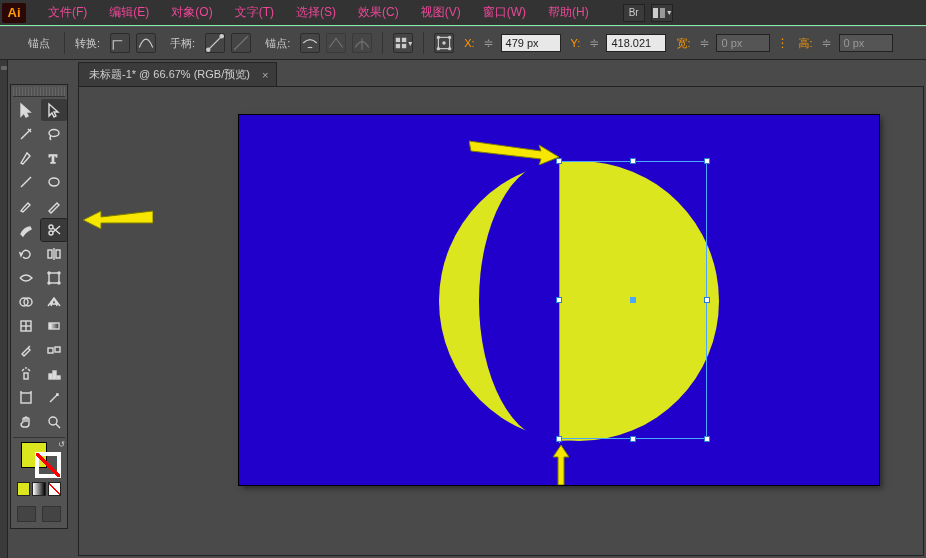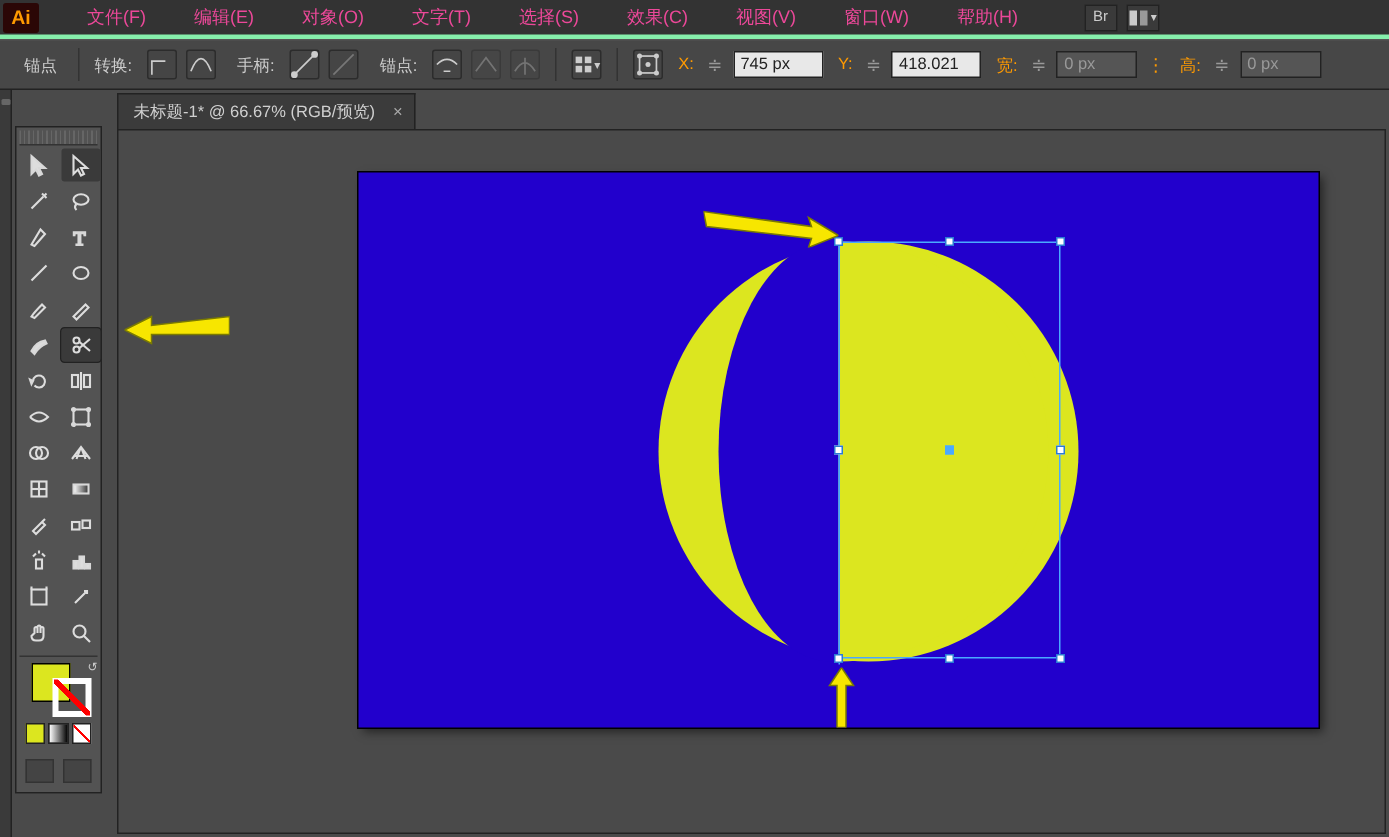--- a/index.html
+++ b/index.html
@@ -14,22 +14,22 @@
     position: relative;
   }
 
   
   .topbar {
     height: 26px;
     background: #333;
     display: flex;
     align-items: center;
     padding-left: 2px;
-    gap: 16px;
-    border-bottom: 3px solid #86efac;
+    gap: 6px;
+    border-bottom: 1px solid #86efac;
   }
   .ai-logo {
     width: 24px; height: 20px;
     background: #2b0706;
     color: #ff9a00;
     font-weight: bold;
     display: flex;
     align-items: center;
     justify-content: center;
     font-size: 13px;
@@ -52,21 +52,21 @@
   }
 
   
   .optbar {
     height: 34px;
     background: #474747;
     border-top: 1px solid #555;
     border-bottom: 1px solid #222;
     display: flex;
     align-items: center;
-    padding: 0 16px;
+    padding: 0 28px;
     gap: 6px;
     font-size: 11px;
   }
   .opt-label { color: #ccc; margin-right:4px;}
   .opt-sep { width:1px;height:22px;background:#333;margin:0 4px;}
   .opt-ico {
     width:20px;height:20px;border:1px solid #2c2c2c;background:#454545;display:flex;align-items:center;justify-content:center;font-size:12px;color:#ccc;border-radius:2px;
   }
   .opt-field {
     width:60px;height:18px;background:#e8e8e8;border:1px solid #222;font-size:11px;color:#222;padding:0 4px;display:flex;align-items:center;
@@ -315,21 +315,21 @@
         <rect x="3" y="3" width="10" height="10" stroke="#ccc" fill="none"></rect>
         <circle cx="3" cy="3" r="1.5" fill="#ccc"></circle>
         <circle cx="13" cy="3" r="1.5" fill="#ccc"></circle>
         <circle cx="3" cy="13" r="1.5" fill="#ccc"></circle>
         <circle cx="13" cy="13" r="1.5" fill="#ccc"></circle>
         <circle cx="8" cy="8" r="1.5" fill="#ccc"></circle>
       </svg>
     </div>
   <span class="opt-axis">X:</span>
   <div class="opt-link">≑</div>
-  <div class="opt-field">745 px</div>
+  <div class="opt-field">479 px</div>
   <span class="opt-axis">Y:</span>
   <div class="opt-link">≑</div>
   <div class="opt-field">418.021</div>
   <span class="opt-axis opt-wide">宽:</span>
   <div class="opt-link">≑</div>
   <div class="opt-field" style="width:54px;background:#555;color:#999">0 px</div>
   <div class="opt-link" style="color:#ff9a00;">⋮</div>
   <span class="opt-axis opt-wide">高:</span>
   <div class="opt-link">≑</div>
   <div class="opt-field" style="width:54px;background:#555;color:#999">0 px</div>

